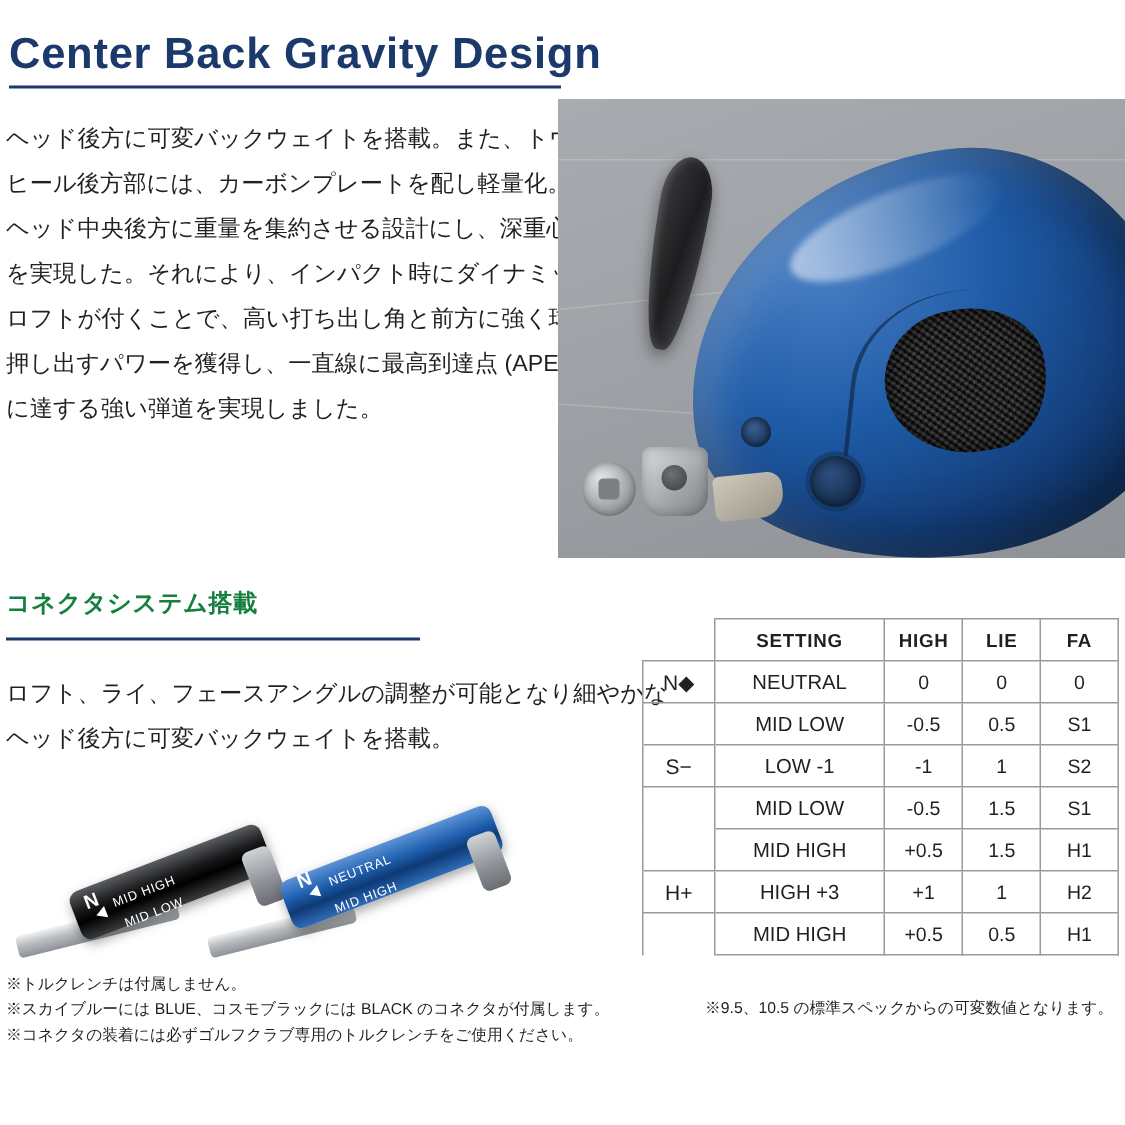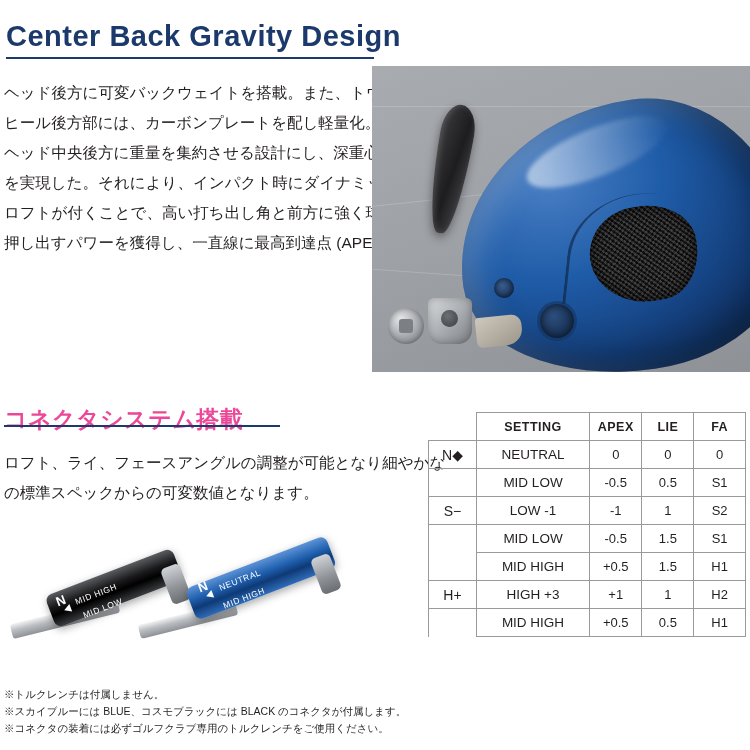--- a/index.html
+++ b/index.html
@@ -192,25 +192,24 @@
     background: radial-gradient(circle at 40% 35%, #3a5f92, #10284a);
     border-radius: 50%;
     box-shadow: inset 0 0 6px rgba(0,0,0,0.6);
   }
 
   
   .heading2 {
     position: absolute;
     left: 4px;
     top: 392px;
-    font-size: 23px;
+    font-size: 16px;
     font-weight: bold;
-    color: #ec4899;
+    color: #15803d;
     letter-spacing: 0.5px;
-    margin-top: 12px;
   }
   .heading2-rule {
     position: absolute;
     left: 4px;
     top: 425px;
     width: 276px;
     height: 2px;
     background: #1b3a6b;
   }
 
@@ -343,21 +342,21 @@
     left: 470px;
     top: 665px;
     font-size: 10.5px;
     color: #231f20;
   }
 
   
   .footnotes {
     position: absolute;
     left: 4px;
-    top: 686px;
+    top: 648px;
     font-size: 10.5px;
     line-height: 17px;
     color: #231f20;
   }
   .footnotes div { white-space: nowrap; }
 </style>
 </head>
 <body>
 
 <div id="page">
@@ -365,20 +364,21 @@
   <div class="heading1">Center Back Gravity Design</div>
   <div class="heading-rule"></div>
 
   <div class="body1">
     <div>ヘッド後方に可変バックウェイトを搭載。また、トウ・</div>
     <div>ヒール後方部には、カーボンプレートを配し軽量化。</div>
     <div>ヘッド中央後方に重量を集約させる設計にし、深重心化</div>
     <div>を実現した。それにより、インパクト時にダイナミック</div>
     <div>ロフトが付くことで、高い打ち出し角と前方に強く球を</div>
     <div>押し出すパワーを獲得し、一直線に最高到達点 (APEX)</div>
+    <div>に達する強い弾道を実現しました。</div>
   </div>
 
   <div class="photo">
     <div class="faint-line" style="left:0;top:40px;width:378px;"></div>
     <div class="faint-line" style="left:0;top:120px;width:378px;transform:rotate(-6deg);"></div>
     <div class="faint-line" style="left:0;top:216px;width:378px;transform:rotate(4deg);"></div>
     <div class="head-body"></div>
     <div class="carbon"></div>
     <div class="head-edge"></div>
     <div class="head-gloss"></div>
@@ -388,21 +388,21 @@
     <div class="weight-tan"></div>
     <div class="port"></div>
     <div class="port2"></div>
   </div>
 
   <div class="heading2">コネクタシステム搭載</div>
   <div class="heading2-rule"></div>
 
   <div class="body2">
     <div>ロフト、ライ、フェースアングルの調整が可能となり細やかな</div>
-    <div>の標準スペックからの可変数値となります。</div>
+    <div>ヘッド後方に可変バックウェイトを搭載。</div>
   </div>
 
   <div class="connectors">
     <div class="shaft shaft-a"></div>
     <div class="shaft shaft-b"></div>
 
     <div class="conn conn-black"></div>
     <div class="conn-cap cap-a"></div>
     <div class="conn-num cn1">N</div>
     <div class="tri tri1"></div>
@@ -416,21 +416,21 @@
     <div class="conn-text ct3">NEUTRAL</div>
     <div class="conn-text ct4">MID HIGH</div>
   </div>
 
   <div class="table-wrap">
     <table class="settings">
       <thead>
         <tr>
           <th class="corner col-pos"></th>
           <th class="col-name">SETTING</th>
-          <th class="col-num">APEX</th>
+          <th class="col-num">HIGH</th>
           <th class="col-num">LIE</th>
           <th class="col-num">FA</th>
         </tr>
       </thead>
       <tbody>
         <tr>
           <td class="col-pos nb-left">N◆</td>
           <td class="col-name">NEUTRAL</td>
           <td class="col-num">0</td>
           <td class="col-num">0</td>
@@ -475,20 +475,21 @@
           <td class="col-pos nb-left empty"></td>
           <td class="col-name">MID HIGH</td>
           <td class="col-num">+0.5</td>
           <td class="col-num">0.5</td>
           <td class="col-num">H1</td>
         </tr>
       </tbody>
     </table>
   </div>
 
+  <div class="table-note">※9.5、10.5 の標準スペックからの可変数値となります。</div>
 
   <div class="footnotes">
     <div>※トルクレンチは付属しません。</div>
     <div>※スカイブルーには BLUE、コスモブラックには BLACK のコネクタが付属します。</div>
     <div>※コネクタの装着には必ずゴルフクラブ専用のトルクレンチをご使用ください。</div>
   </div>
 
 </div>
 
 </body></html>

